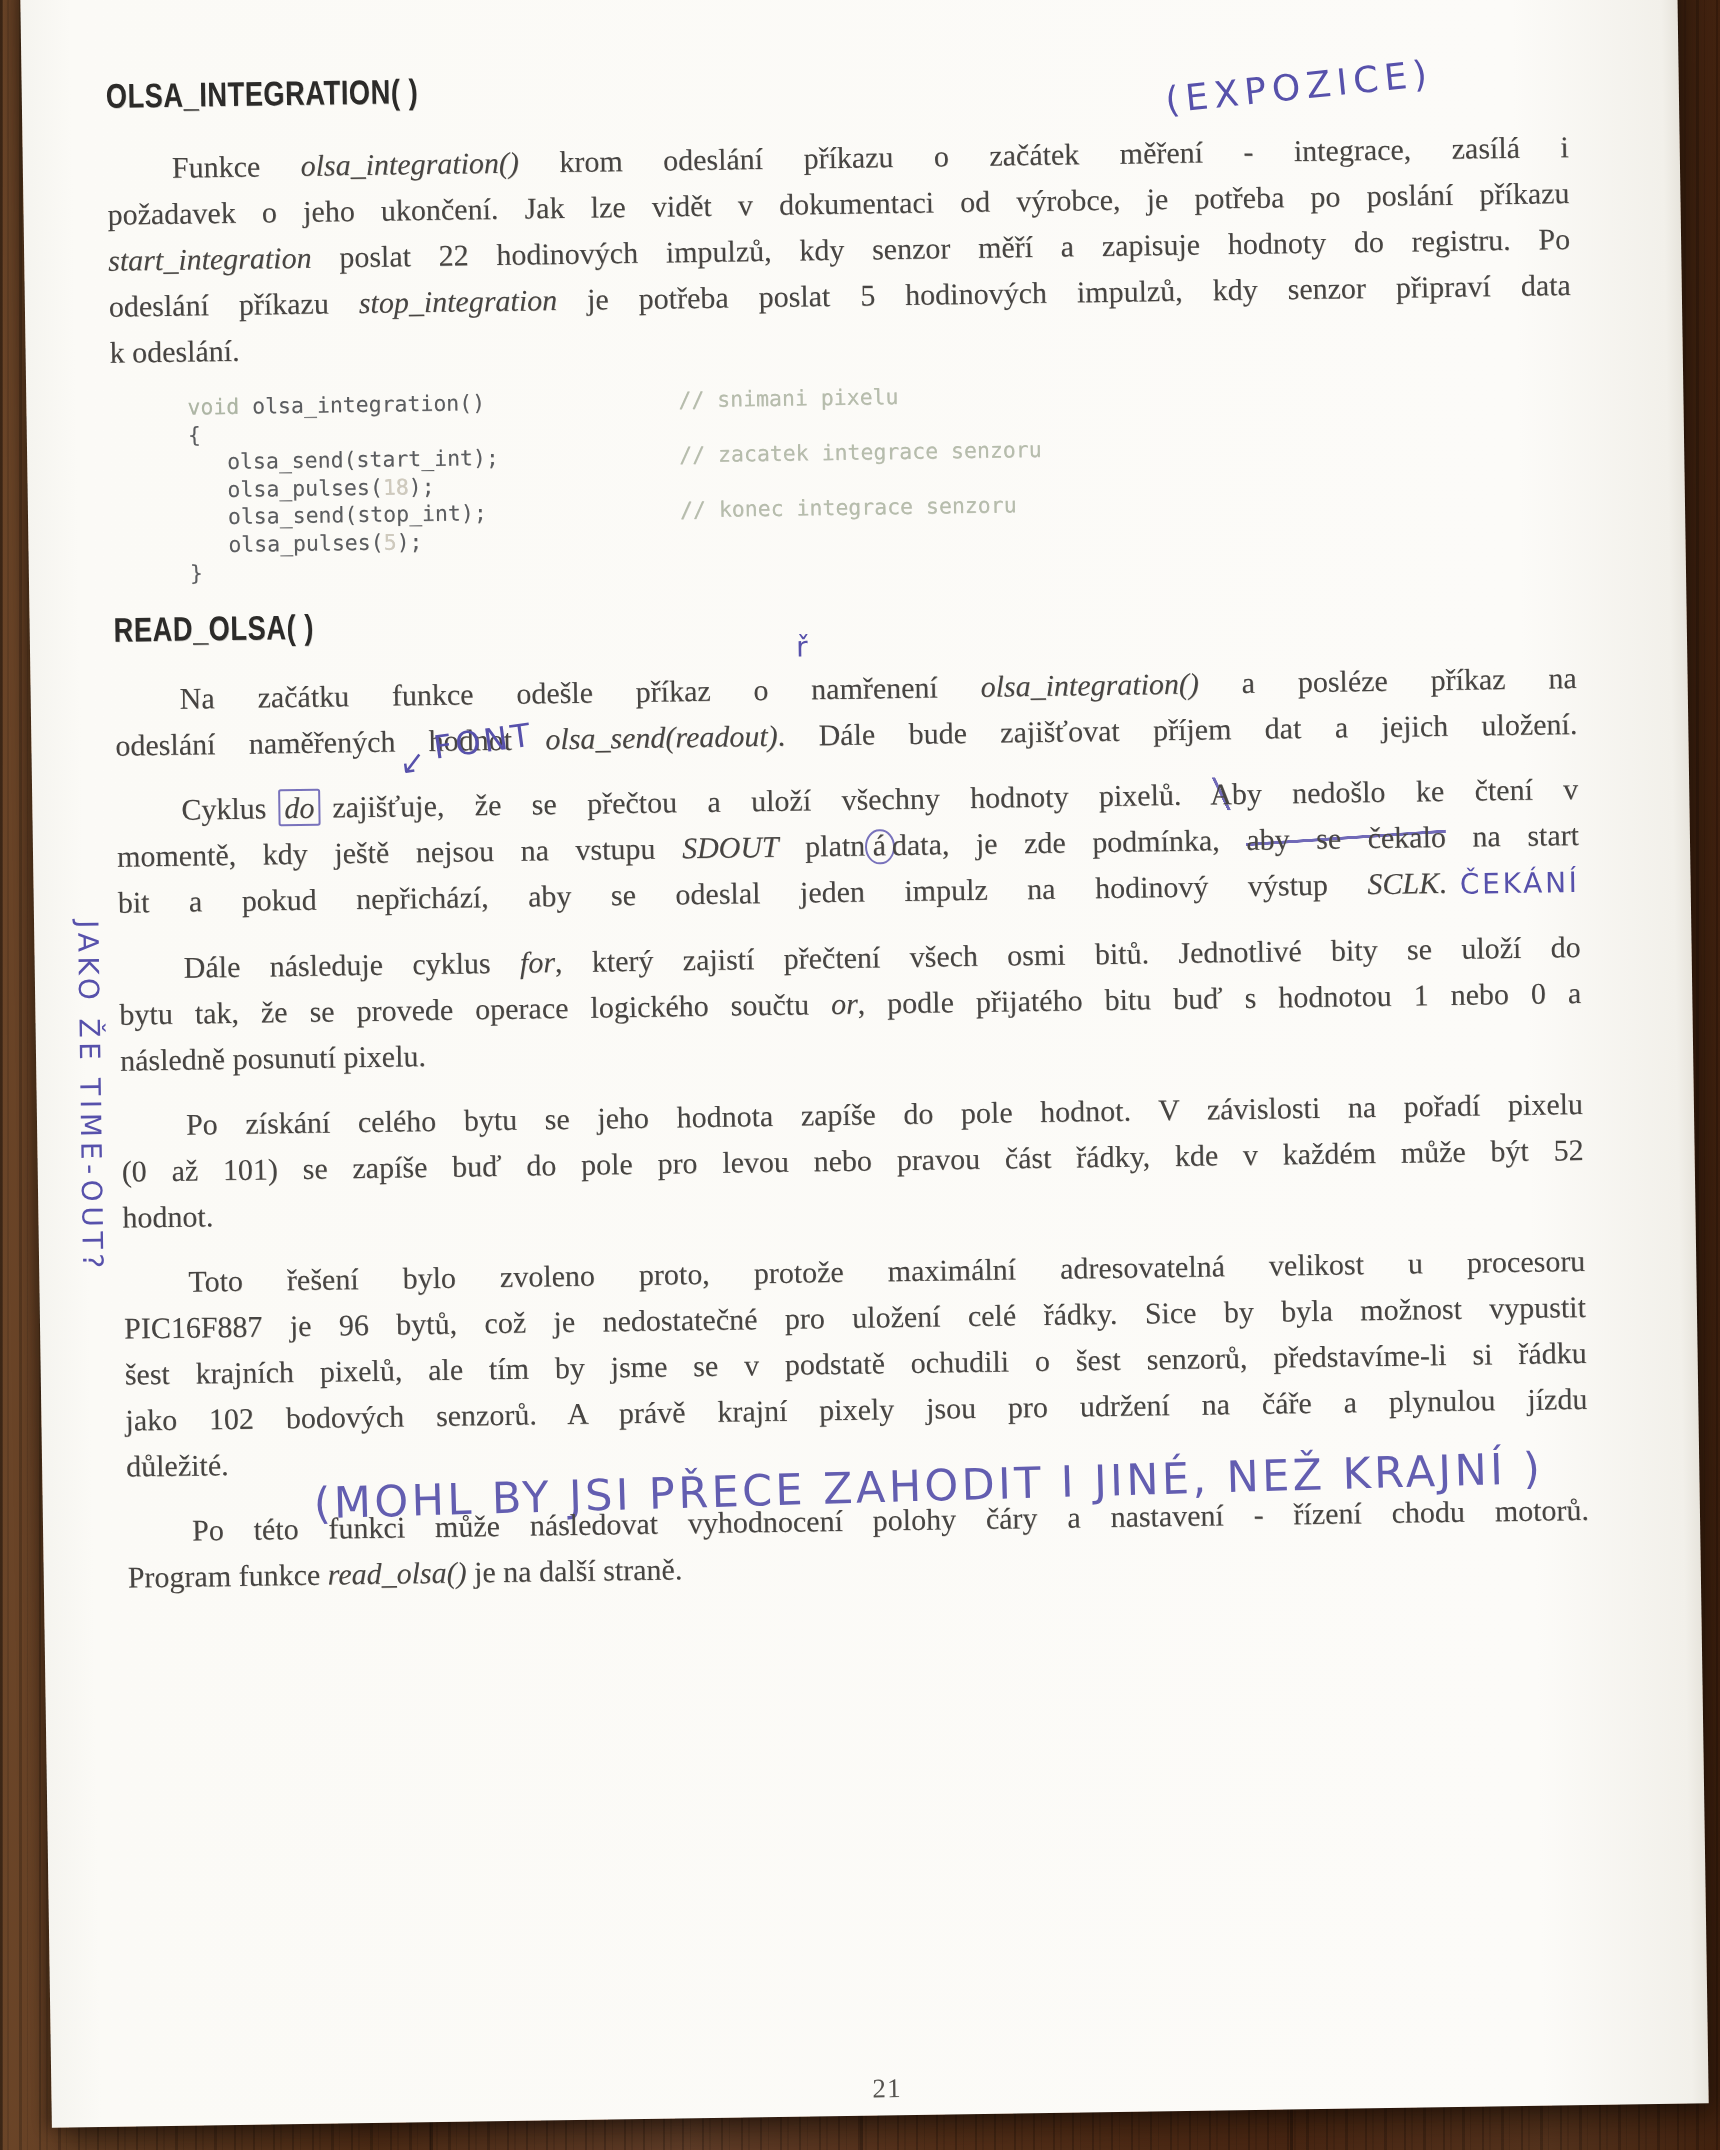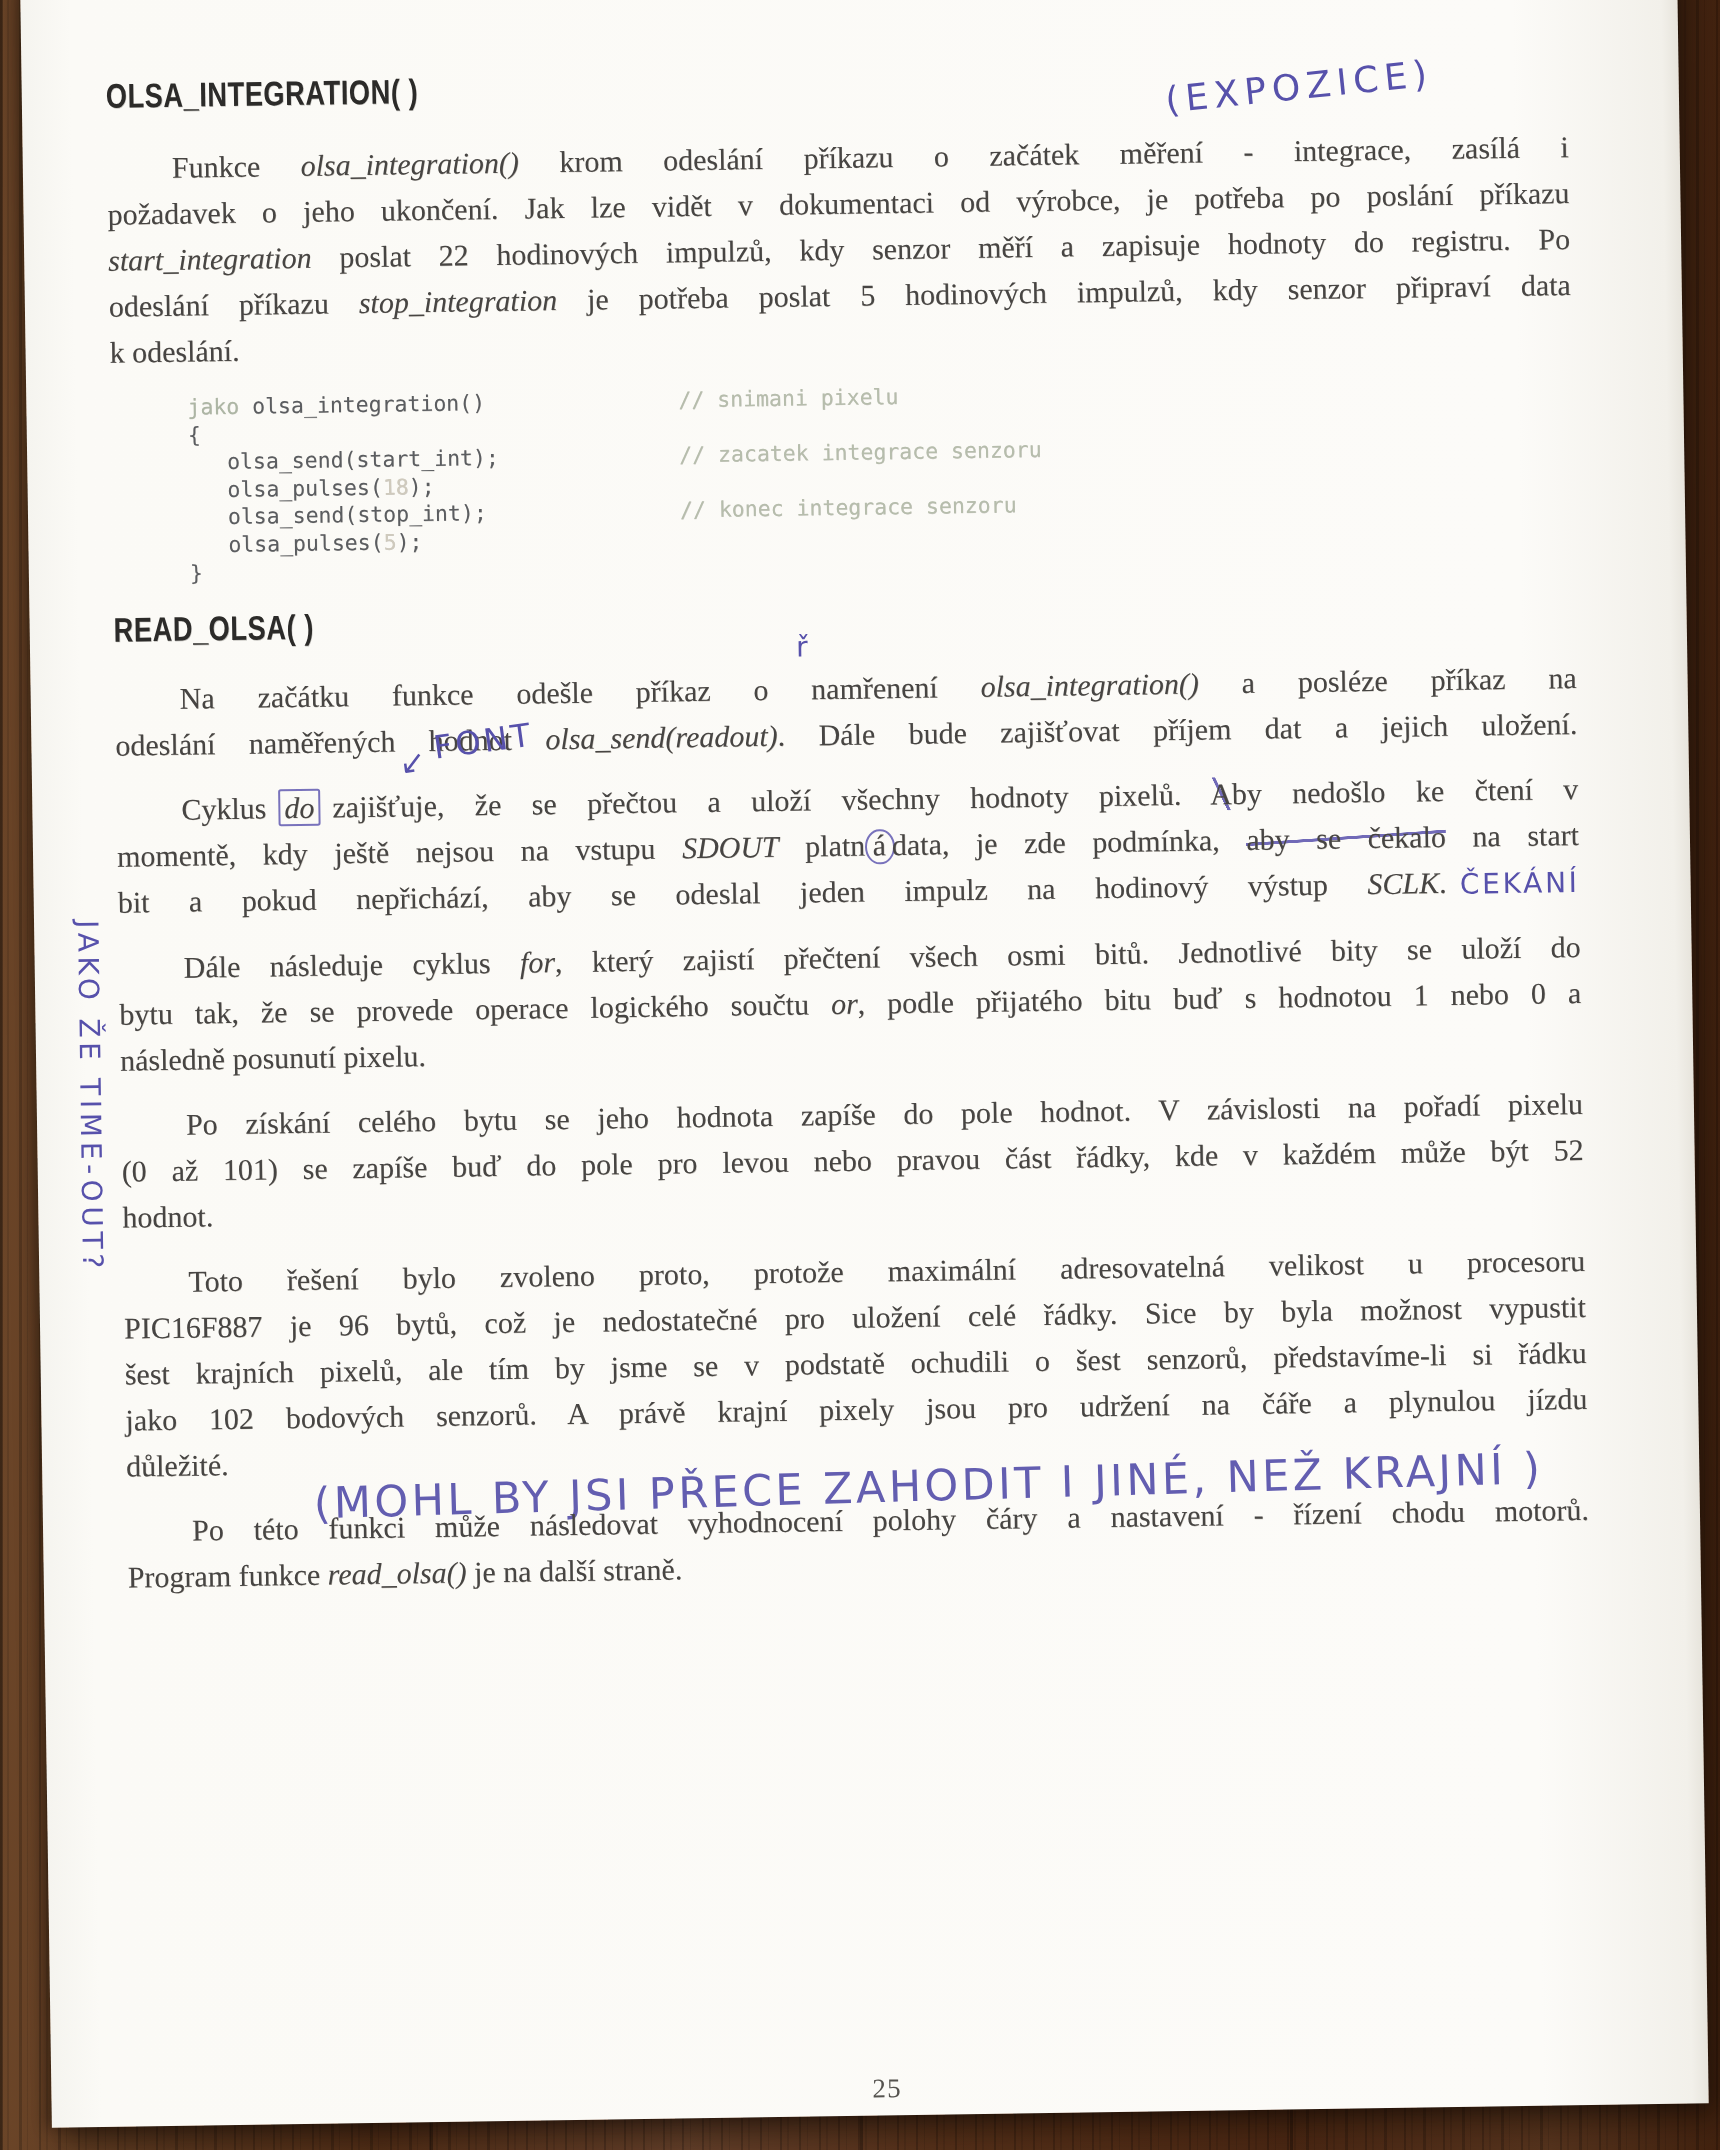--- a/index.html
+++ b/index.html
@@ -65,21 +65,21 @@
 
       <div class="para">
           <div class="line"><span>Funkce </span><span class="it">olsa_integration()</span><span> krom odeslání příkazu o začátek měření - integrace, zasílá i</span></div>
           <div class="line">požadavek o jeho ukončení. Jak lze vidět v dokumentaci od výrobce, je potřeba po poslání příkazu</div>
           <div class="line"><span class="it">start_integration</span><span> poslat 22 hodinových impulzů, kdy senzor měří a zapisuje hodnoty do registru. Po</span></div>
           <div class="line"><span>odeslání příkazu </span><span class="it">stop_integration</span><span> je potřeba poslat 5 hodinových impulzů, kdy senzor připraví data</span></div>
           <div class="line">k odeslání.</div>
         </div>
 
       <div class="code">
-          <div class="line"><span class="kw">jako</span><span> olsa_integration()</span><span class="cmt">// snimani pixelu</span></div>
+          <div class="line"><span class="kw">void</span><span> olsa_integration()</span><span class="cmt">// snimani pixelu</span></div>
           <div class="line"><span>{</span></div>
           <div class="line"><span>   olsa_send(start_int);</span><span class="cmt">// zacatek integrace senzoru</span></div>
           <div class="line"><span>   olsa_pulses(</span><span class="num">18</span><span>);</span></div>
           <div class="line"><span>   olsa_send(stop_int);</span><span class="cmt">// konec integrace senzoru</span></div>
           <div class="line"><span>   olsa_pulses(</span><span class="num">5</span><span>);</span></div>
           <div class="line"><span>}</span></div>
         </div>
 
       <div class="h h2x">
         <span class="hx">READ_OLSA( )</span>
@@ -125,17 +125,17 @@
           <div class="line">Po této funkci může následovat vyhodnocení polohy čáry a nastavení - řízení chodu motorů.</div>
           <div class="line"><span>Program funkce </span><span class="it">read_olsa()</span><span> je na další straně.</span></div>
         </div>
 
     </div>
 
     <div class="overlay ink expozice">(EXPOZICE)</div>
 
     <div class="overlay ink marginnote">JAKO ŽE TIME-OUT?</div>
 
-    <div class="pagenum">25</div>
+    <div class="pagenum">21</div>
 
   </div>
 </div>
 
 
 </body></html>

